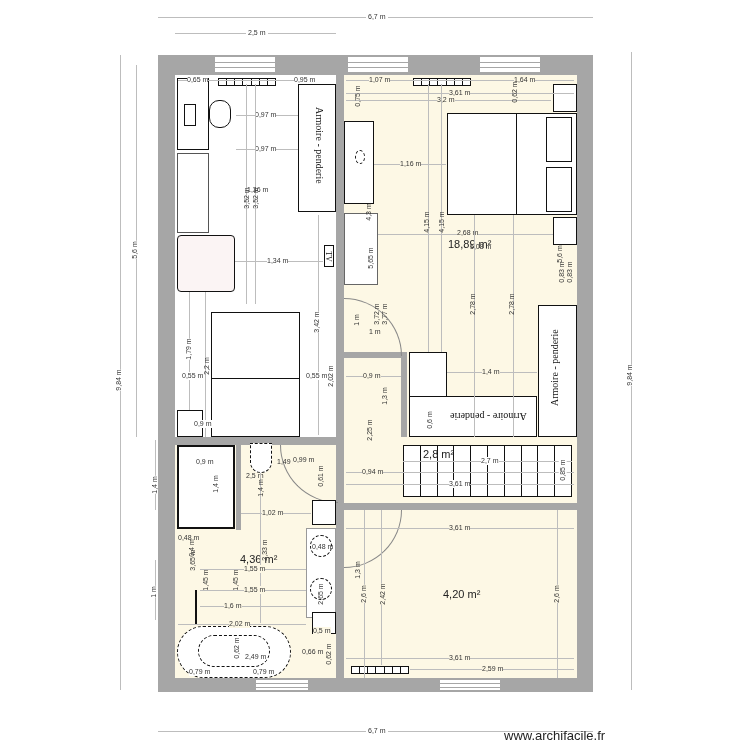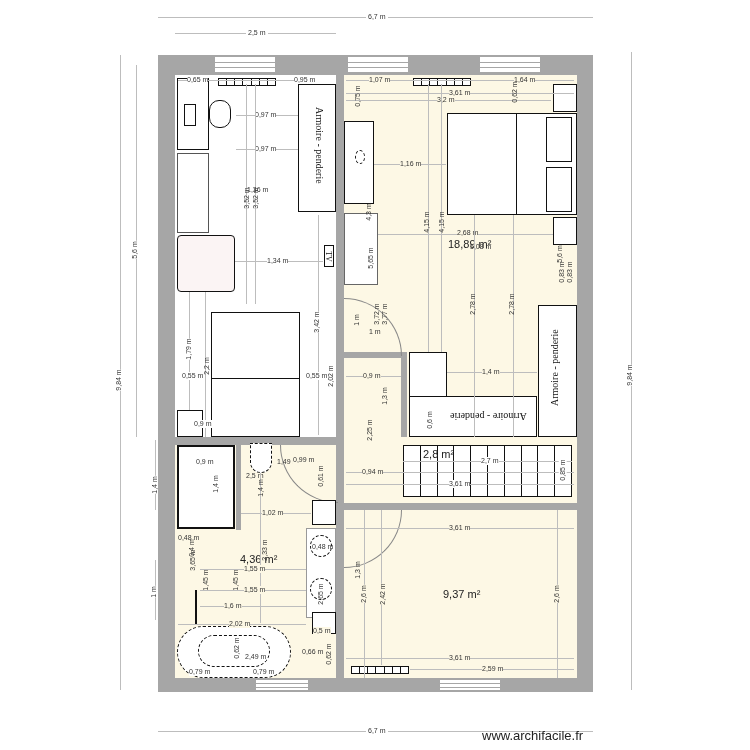--- a/index.html
+++ b/index.html
@@ -152,21 +152,21 @@
 <div class="furn" style="left:310px;top:578px;width:22px;height:22px;border-radius:50%;border-style:dashed;"></div>
 <div class="furn" style="left:312px;top:612px;width:24px;height:22px;"></div>
 <div class="furn" style="left:177px;top:626px;width:114px;height:52px;border-radius:26px;border-style:dashed;"></div>
 <div class="furn" style="left:198px;top:635px;width:72px;height:32px;border-radius:16px;border-style:dashed;"></div>
 <div class="furn" style="left:177px;top:590px;width:20px;height:35px;border:none;border-right:2px solid #111;background:transparent;"></div>
 <div class="door-arc" style="left:344px;top:510px;width:58px;height:58px;border-radius:0 0 58px 0;border-top:none;border-left:none;"></div>
 
 <div class="area" style="left:448px;top:238px;">18,89 m²</div>
 <div class="area" style="left:423px;top:448px;">2,8 m²</div>
 <div class="area" style="left:240px;top:553px;">4,36 m²</div>
-<div class="area" style="left:443px;top:588px;">9,37 m²</div>
+<div class="area" style="left:443px;top:588px;">4,20 m²</div>
 
 <div class="hline" style="left:178px;top:80px;width:120px;"></div>
 <div class="dim" style="left:187px;top:76px;background:#fff;">0,65 m</div>
 <div class="dim" style="left:294px;top:76px;background:#fff;">0,95 m</div>
 <div class="hline" style="left:236px;top:115px;width:62px;"></div>
 <div class="dim" style="left:255px;top:111px;background:#fff;">0,97 m</div>
 <div class="hline" style="left:236px;top:149px;width:62px;"></div>
 <div class="dim" style="left:255px;top:145px;background:#fff;">0,97 m</div>
 <div class="vline" style="left:246px;top:84px;height:220px;"></div>
 <div class="vline" style="left:255px;top:84px;height:220px;"></div>
@@ -274,13 +274,13 @@
 <div class="dim v" style="left:355px;top:590px;background:#fdf8e5;">2,6 m</div>
 <div class="vline" style="left:381px;top:510px;height:155px;"></div>
 <div class="dim v" style="left:372px;top:590px;background:#fdf8e5;">2,42 m</div>
 <div class="vline" style="left:557px;top:510px;height:168px;"></div>
 <div class="dim v" style="left:548px;top:590px;background:#fdf8e5;">2,6 m</div>
 <div class="hline" style="left:346px;top:658px;width:228px;"></div>
 <div class="dim" style="left:449px;top:654px;background:#fdf8e5;">3,61 m</div>
 <div class="hline" style="left:410px;top:669px;width:164px;"></div>
 <div class="dim" style="left:482px;top:665px;background:#fdf8e5;">2,59 m</div>
 
-<div class="watermark" style="left:482px;top:728px;">www.archifacile.fr</div>
+<div class="watermark" style="left:504px;top:728px;">www.archifacile.fr</div>
 
 </body></html>

